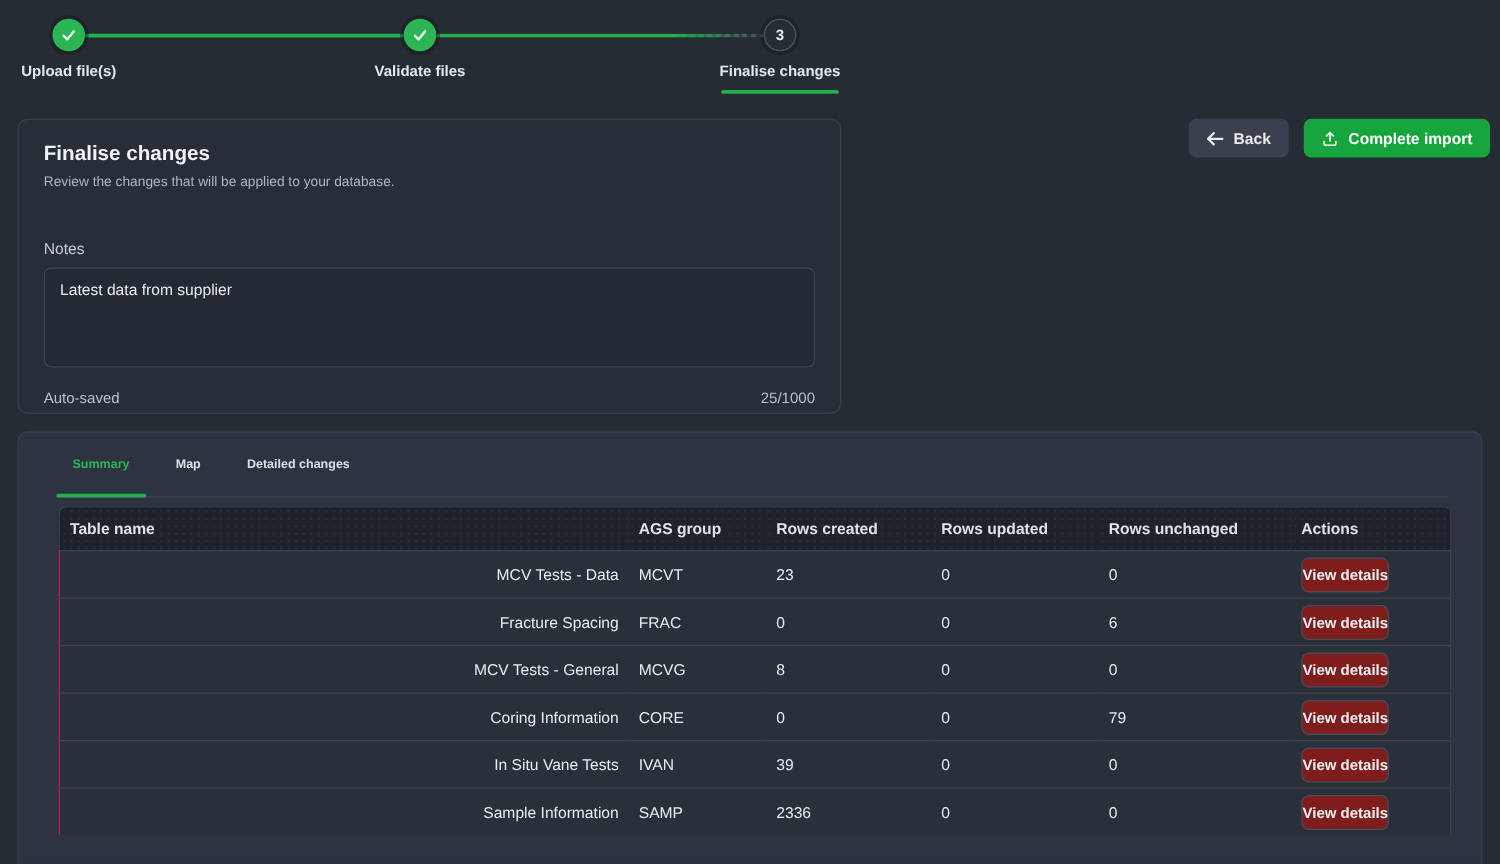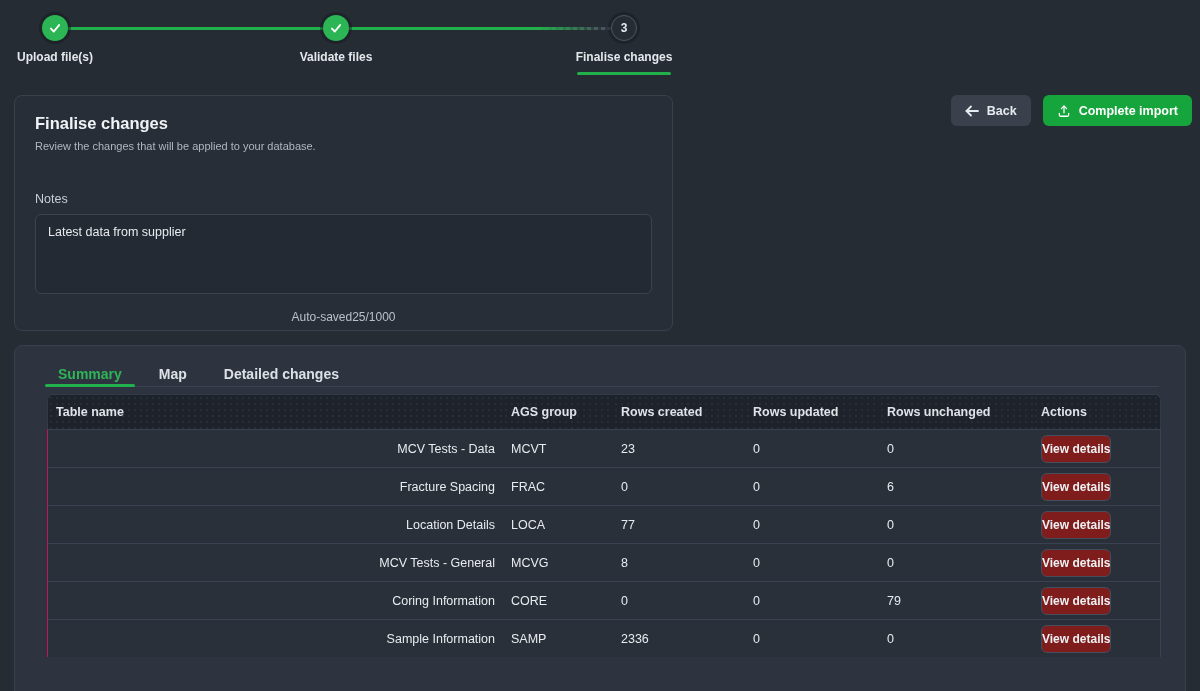--- a/index.html
+++ b/index.html
@@ -62,34 +62,34 @@
   .card-title { font-size: 16.5px; font-weight: bold; color: #f0f3f6; }
   .card-subtitle { margin-top: 7px; font-size: 11px; color: #aeb6c0; }
   .notes-label { display: block; margin-top: 40px; font-size: 12.5px; color: #c6cdd5; }
   .notes-area {
     margin-top: 8px; width: 100%; height: 80px; resize: none;
     background: #242a33; border: 1px solid #3c434f; border-radius: 6px;
     color: #e8ebef; font-family: "Liberation Sans", sans-serif; font-size: 12.5px;
     padding: 10px 12px; outline: none;
   }
   .card-footer {
-    margin-top: 12px; display: flex; justify-content: center;
+    margin-top: 12px; display: flex; justify-content: space-between;
     font-size: 12px; color: #b9c0c9;
   }
 
   
   .summary-panel {
     position: absolute; left: 14px; top: 345px; width: 1172px; height: 400px;
     background: #2d3440; border: 1px solid #39404d; border-radius: 8px;
   }
   .tabs {
     display: flex; margin: 10px 26px 0 30px; border-bottom: 1px solid #3c4350;
   }
   .tab {
-    padding: 10px 13px 4px; font-size: 14px; font-weight: bold;
+    padding: 10px 13px 20px; font-size: 10px; font-weight: bold;
     color: #dde1e6; cursor: pointer; position: relative; margin-right: 11px;
   }
   .tab.active { color: #2fb457; }
   .tab.active::after {
     content: ""; position: absolute; left: 0; right: 0; bottom: -1px;
     height: 3px; background: #22b04c; border-radius: 2px;
   }
 
   
   table.summary-table {
@@ -225,50 +225,50 @@
     <td>Fracture Spacing</td>
     <td>FRAC</td>
     <td>0</td>
     <td>0</td>
     <td>6</td>
     <td>
       <button class="btn-view">View details</button>
     </td>
   </tr>
         <tr>
-    <td>Location Details</td>
-    <td>LOCA</td>
-    <td>77</td>
-    <td>0</td>
-    <td>0</td>
-    <td>
-      <button class="btn-view">View details</button>
-    </td>
-  </tr>
-        <tr>
     <td>MCV Tests - General</td>
     <td>MCVG</td>
     <td>8</td>
     <td>0</td>
     <td>0</td>
     <td>
       <button class="btn-view">View details</button>
     </td>
   </tr>
         <tr>
     <td>Coring Information</td>
     <td>CORE</td>
     <td>0</td>
     <td>0</td>
     <td>79</td>
     <td>
       <button class="btn-view">View details</button>
     </td>
   </tr>
         <tr>
+    <td>In Situ Vane Tests</td>
+    <td>IVAN</td>
+    <td>39</td>
+    <td>0</td>
+    <td>0</td>
+    <td>
+      <button class="btn-view">View details</button>
+    </td>
+  </tr>
+        <tr>
     <td>Sample Information</td>
     <td>SAMP</td>
     <td>2336</td>
     <td>0</td>
     <td>0</td>
     <td>
       <button class="btn-view">View details</button>
     </td>
   </tr>
       </tbody>

